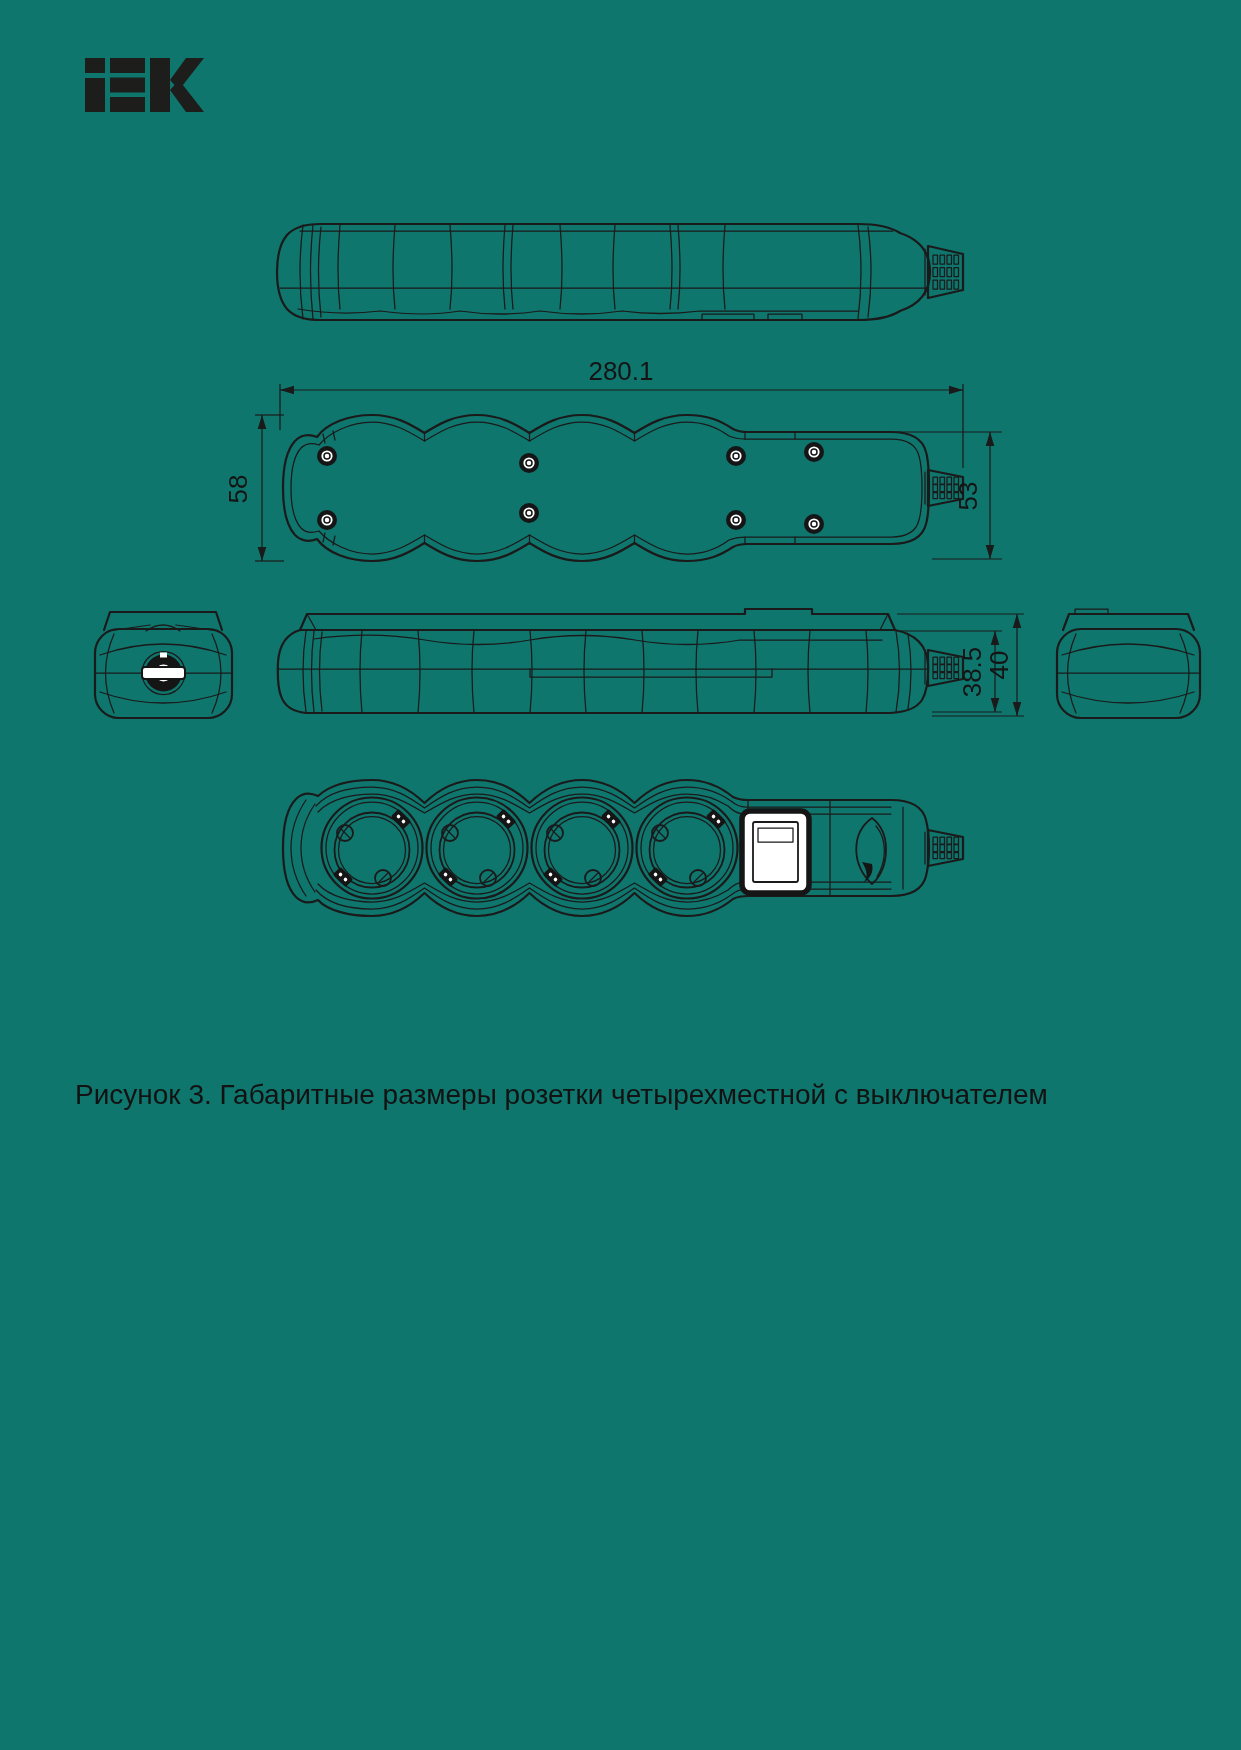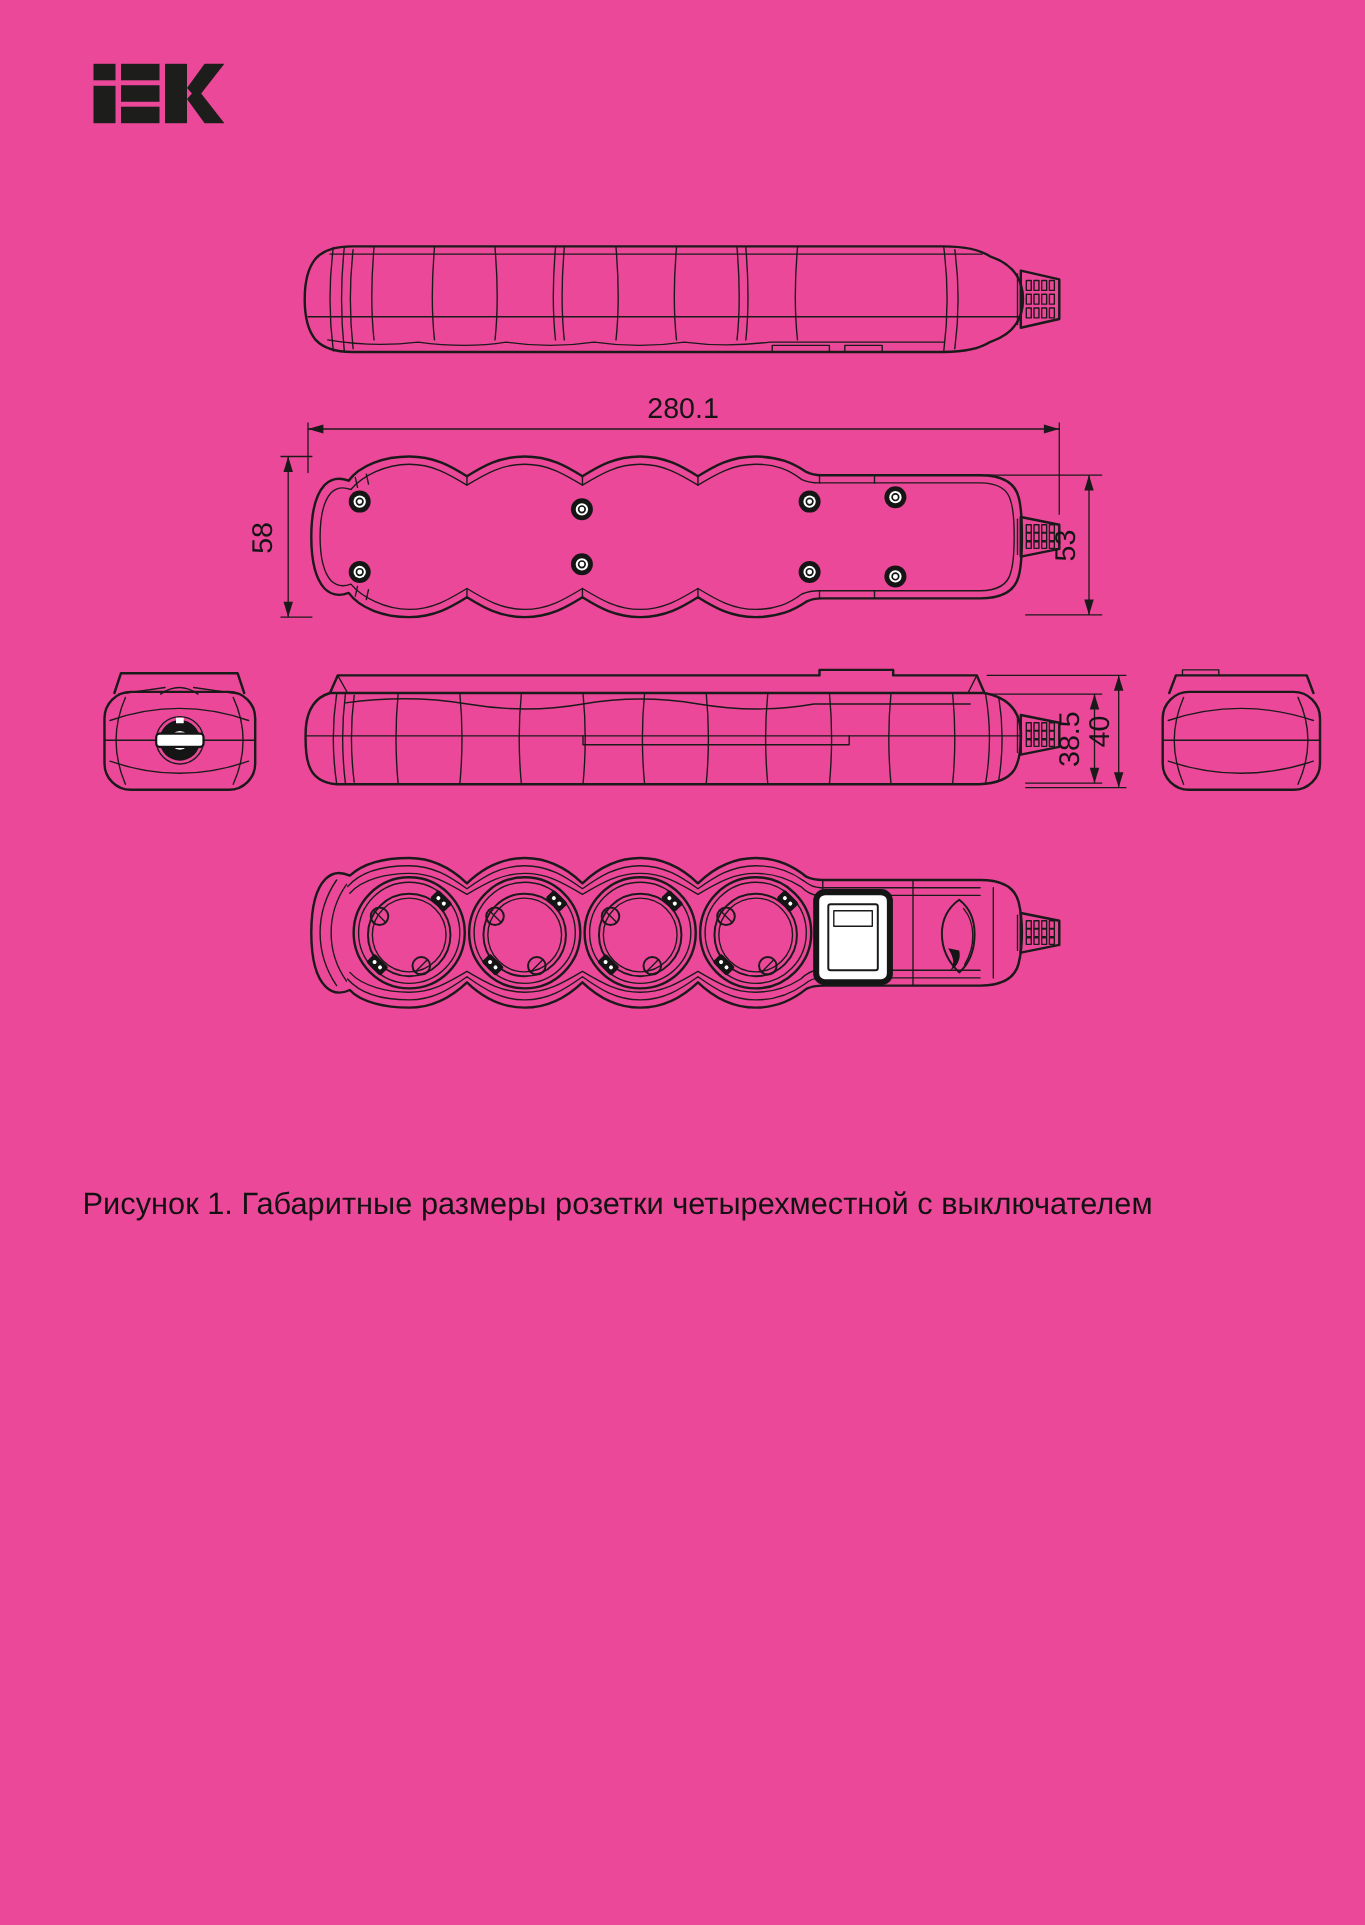--- a/index.html
+++ b/index.html
@@ -1,16 +1,16 @@
 <!DOCTYPE html>
 <html><head>
 <meta charset="utf-8">
 <style>
   html,body{margin:0;padding:0;background:#fff;}
-  .canvas{position:relative;width:1241px;height:1750px;background:#ec4899;overflow:hidden;
+  .canvas{position:relative;width:1241px;height:1750px;background:#0f766e;overflow:hidden;
           font-family:"Liberation Sans",sans-serif;}
   svg{position:absolute;left:0;top:0;}
   
   .o{fill:none;stroke:#1a1a1a;stroke-width:2.2;stroke-linejoin:round;stroke-linecap:round;}
   .o2{fill:none;stroke:#1a1a1a;stroke-width:1.8;stroke-linejoin:round;stroke-linecap:round;}
   .i{fill:none;stroke:#1a1a1a;stroke-width:1.25;stroke-linejoin:round;stroke-linecap:round;}
   .d{fill:none;stroke:#1a1a1a;stroke-width:1.2;}
   .f{fill:#1a1a1a;stroke:none;}
   .lg{fill:#1d1d1b;stroke:none;}
   text.dim{font-family:"Liberation Sans",sans-serif;font-size:26px;fill:#141414;}
@@ -283,14 +283,14 @@
       <path class="i" d="M876 826 C887 839 887 860 877 877"></path>
       <path d="M862 862 C868 872 868 878 863 883 C870 879 874 872 872 864 Z" fill="#151515"></path>
     </g>
     <g>
           <use href="#gflat" x="928" y="848"></use>
         </g>
   </g>
 
 </svg>
 
-<div class="caption">Рисунок 1. Габаритные размеры розетки четырехместной с выключателем</div>
+<div class="caption">Рисунок 3. Габаритные размеры розетки четырехместной с выключателем</div>
 </div>
 
 </body></html>

